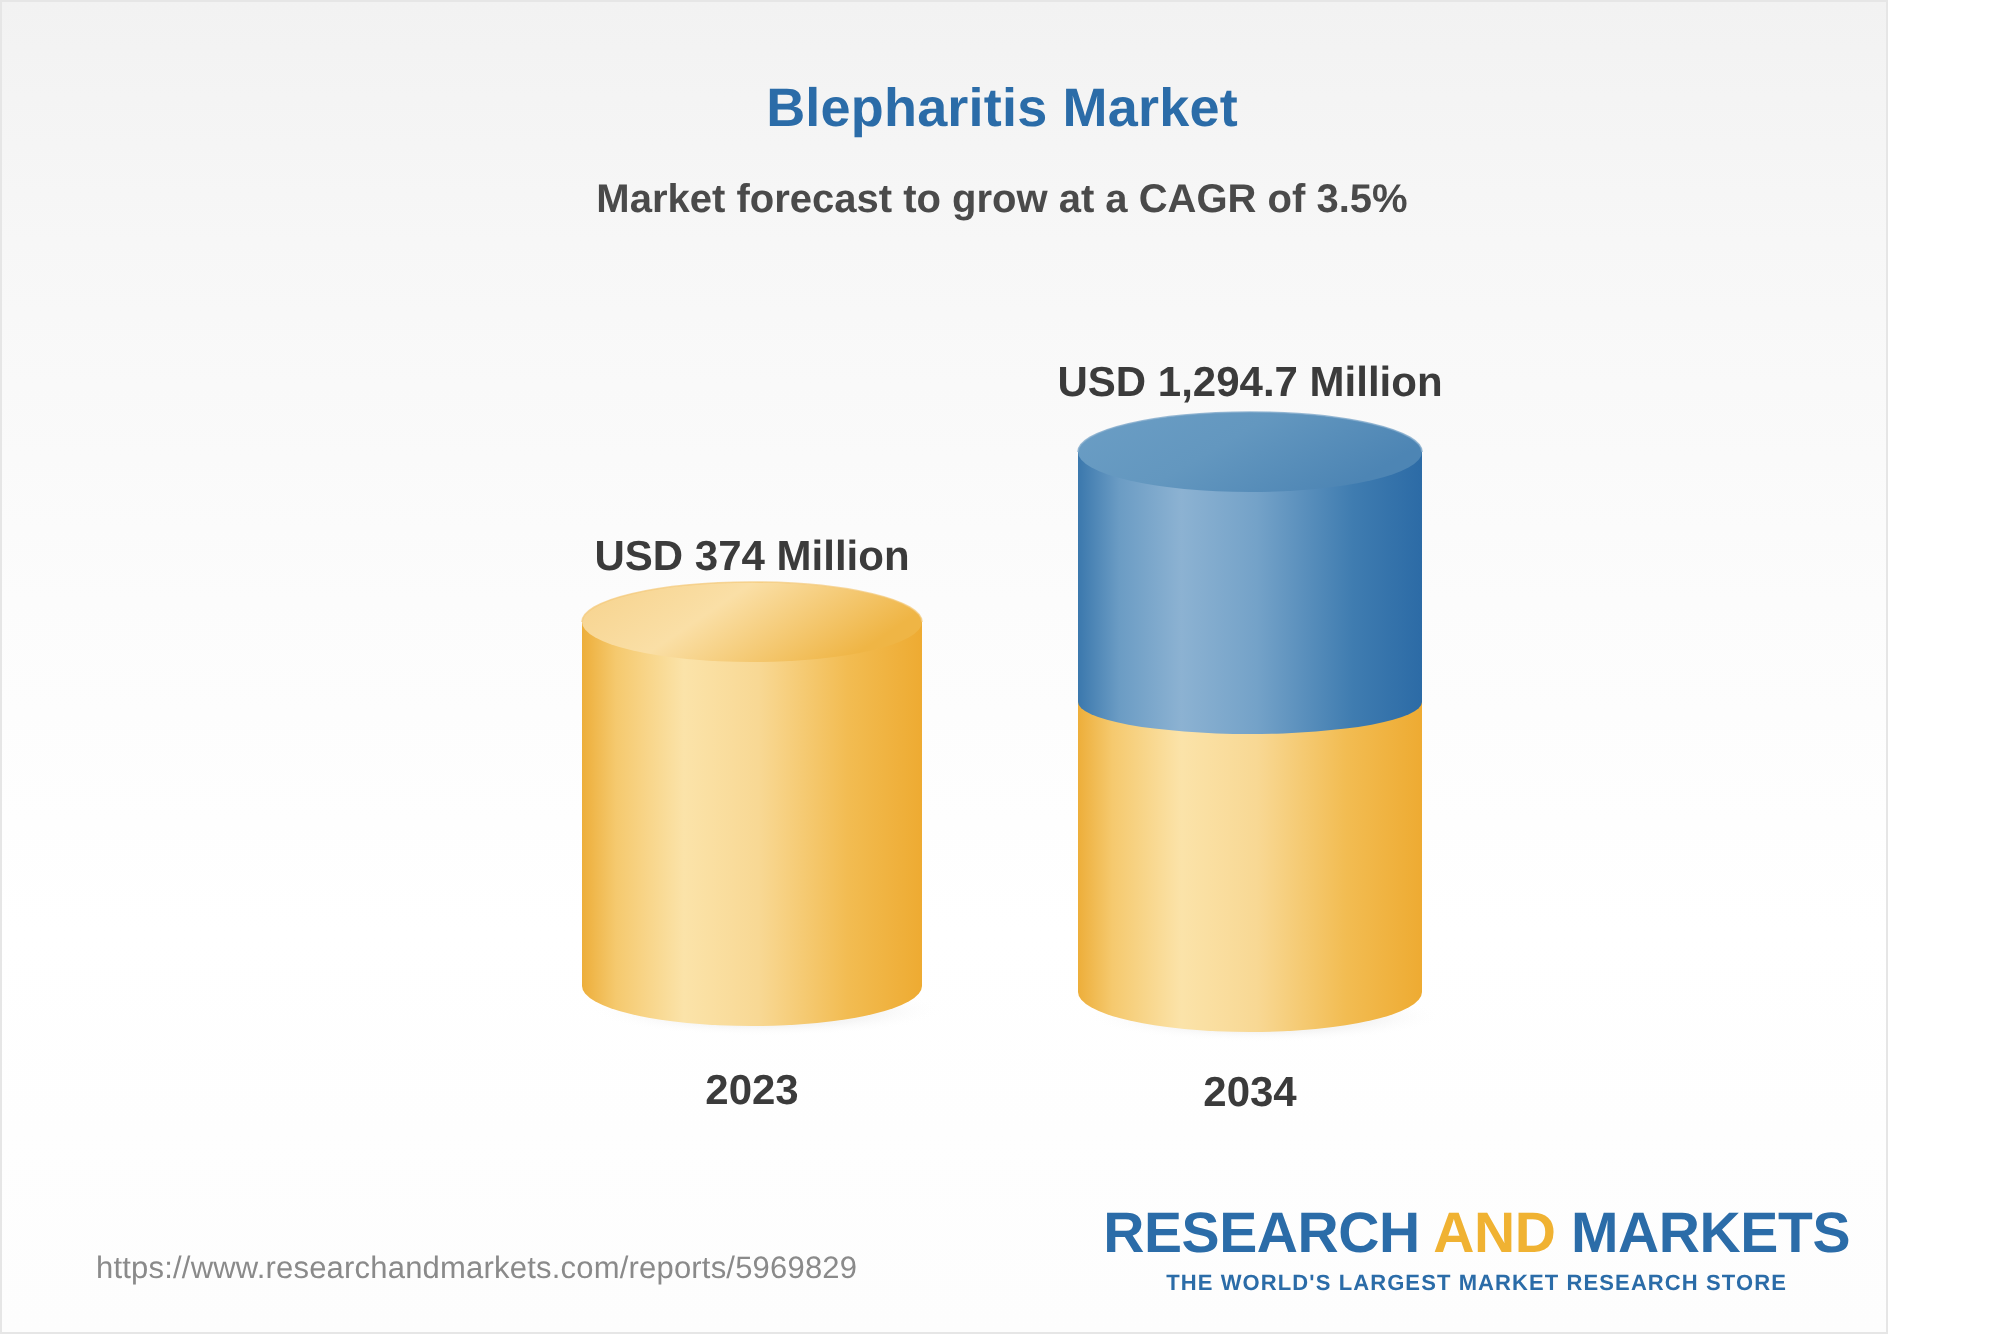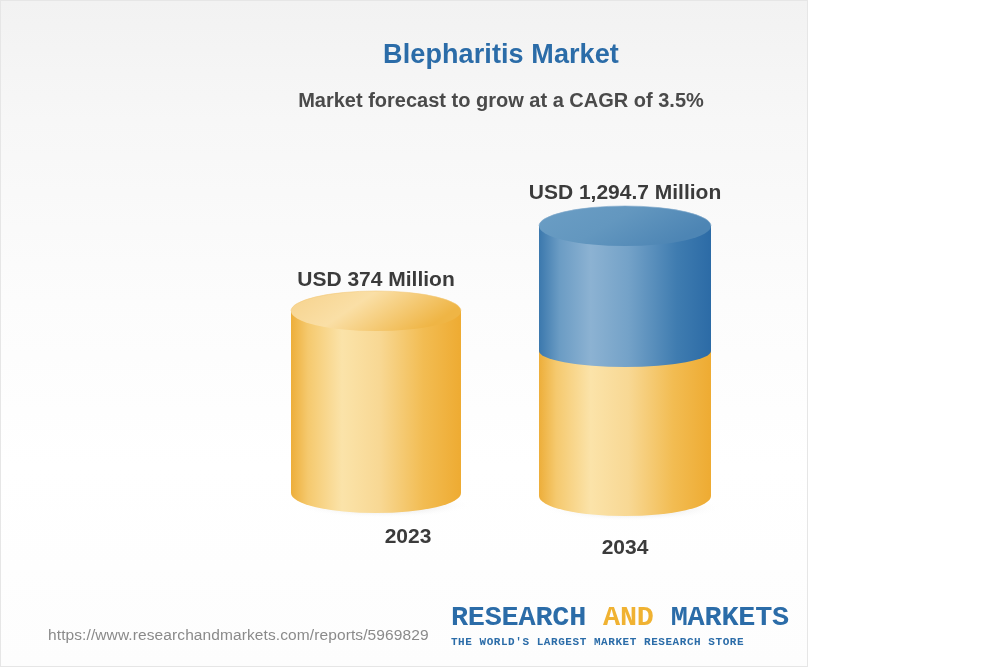--- a/index.html
+++ b/index.html
@@ -9,21 +9,21 @@
   }
   body {
     width: 1000px;
     height: 667px;
     font-family: "Liberation Sans", sans-serif;
     overflow: hidden;
   }
 
   .chart-card {
     position: relative;
-    width: 808px;
+    width: 944px;
     height: 667px;
     box-sizing: border-box;
     border: 1px solid #e6e6e6;
     background: linear-gradient(180deg, #f2f2f2 0%, #f7f7f7 18%, #fcfcfc 45%, #ffffff 70%, #fdfdfd 100%);
     overflow: hidden;
   }
 
   
   .chart-title {
     position: absolute;
@@ -84,39 +84,38 @@
 
   .axis-label {
     position: absolute;
     left: 50%;
     transform: translateX(-50%);
     white-space: nowrap;
     font-size: 21px;
     font-weight: bold;
     color: #3b3b3b;
   }
-  .axis-a { top: 273px; margin-left: 32px; }
+  .axis-a { top: 283px; }
   .axis-b { top: 371px; }
 
   
   .source-url {
     position: absolute;
     left: 47px;
     bottom: 22px;
     font-size: 15.5px;
     color: #8a8a8a;
     letter-spacing: 0.1px;
   }
 
   .brand-logo {
     position: absolute;
     right: 18px;
     bottom: 18px;
-    text-align: left;
-    font-family: Liberation Mono, monospace;
+    text-align: center;
   }
   .brand-wordmark {
     font-size: 28.5px;
     font-weight: bold;
     color: #2b6ca8;
     letter-spacing: -0.2px;
     line-height: 1.05;
   }
   .brand-and { color: #f0b232; }
   .brand-tagline {

